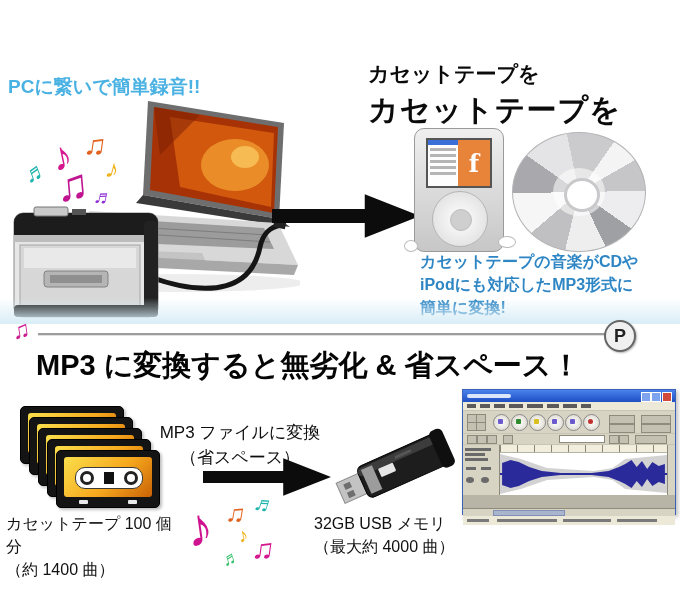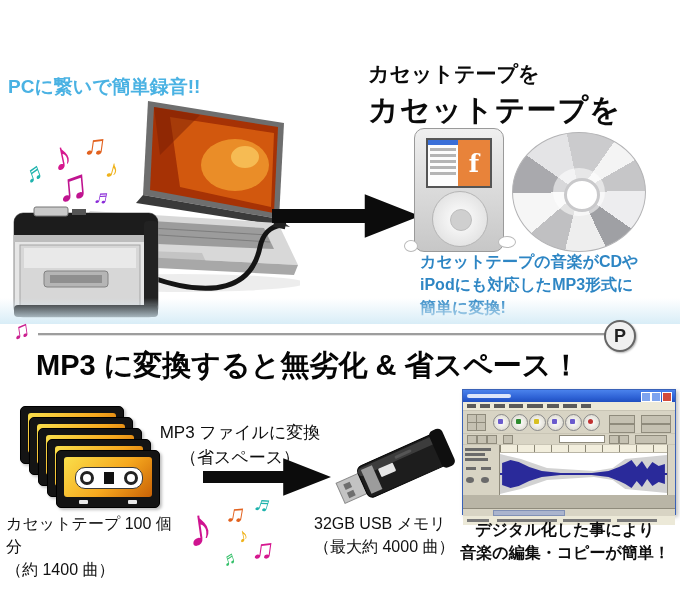--- a/index.html
+++ b/index.html
@@ -358,18 +358,14 @@
     <div class="hscroll">
         <i></i>
       </div>
     <div class="status">
       <i style="left:4px;width:22px;"></i>
         <i style="left:34px;width:60px;"></i>
         <i style="left:100px;width:48px;"></i>
         <i style="left:154px;width:40px;"></i>
     </div>
   </div>
-  <div class="abs edit-caption">
-    <div>デジタル化した事により</div>
-    <div>音楽の編集・コピーが簡単！</div>
-  </div>
 
 </div>
 
 </body></html>

